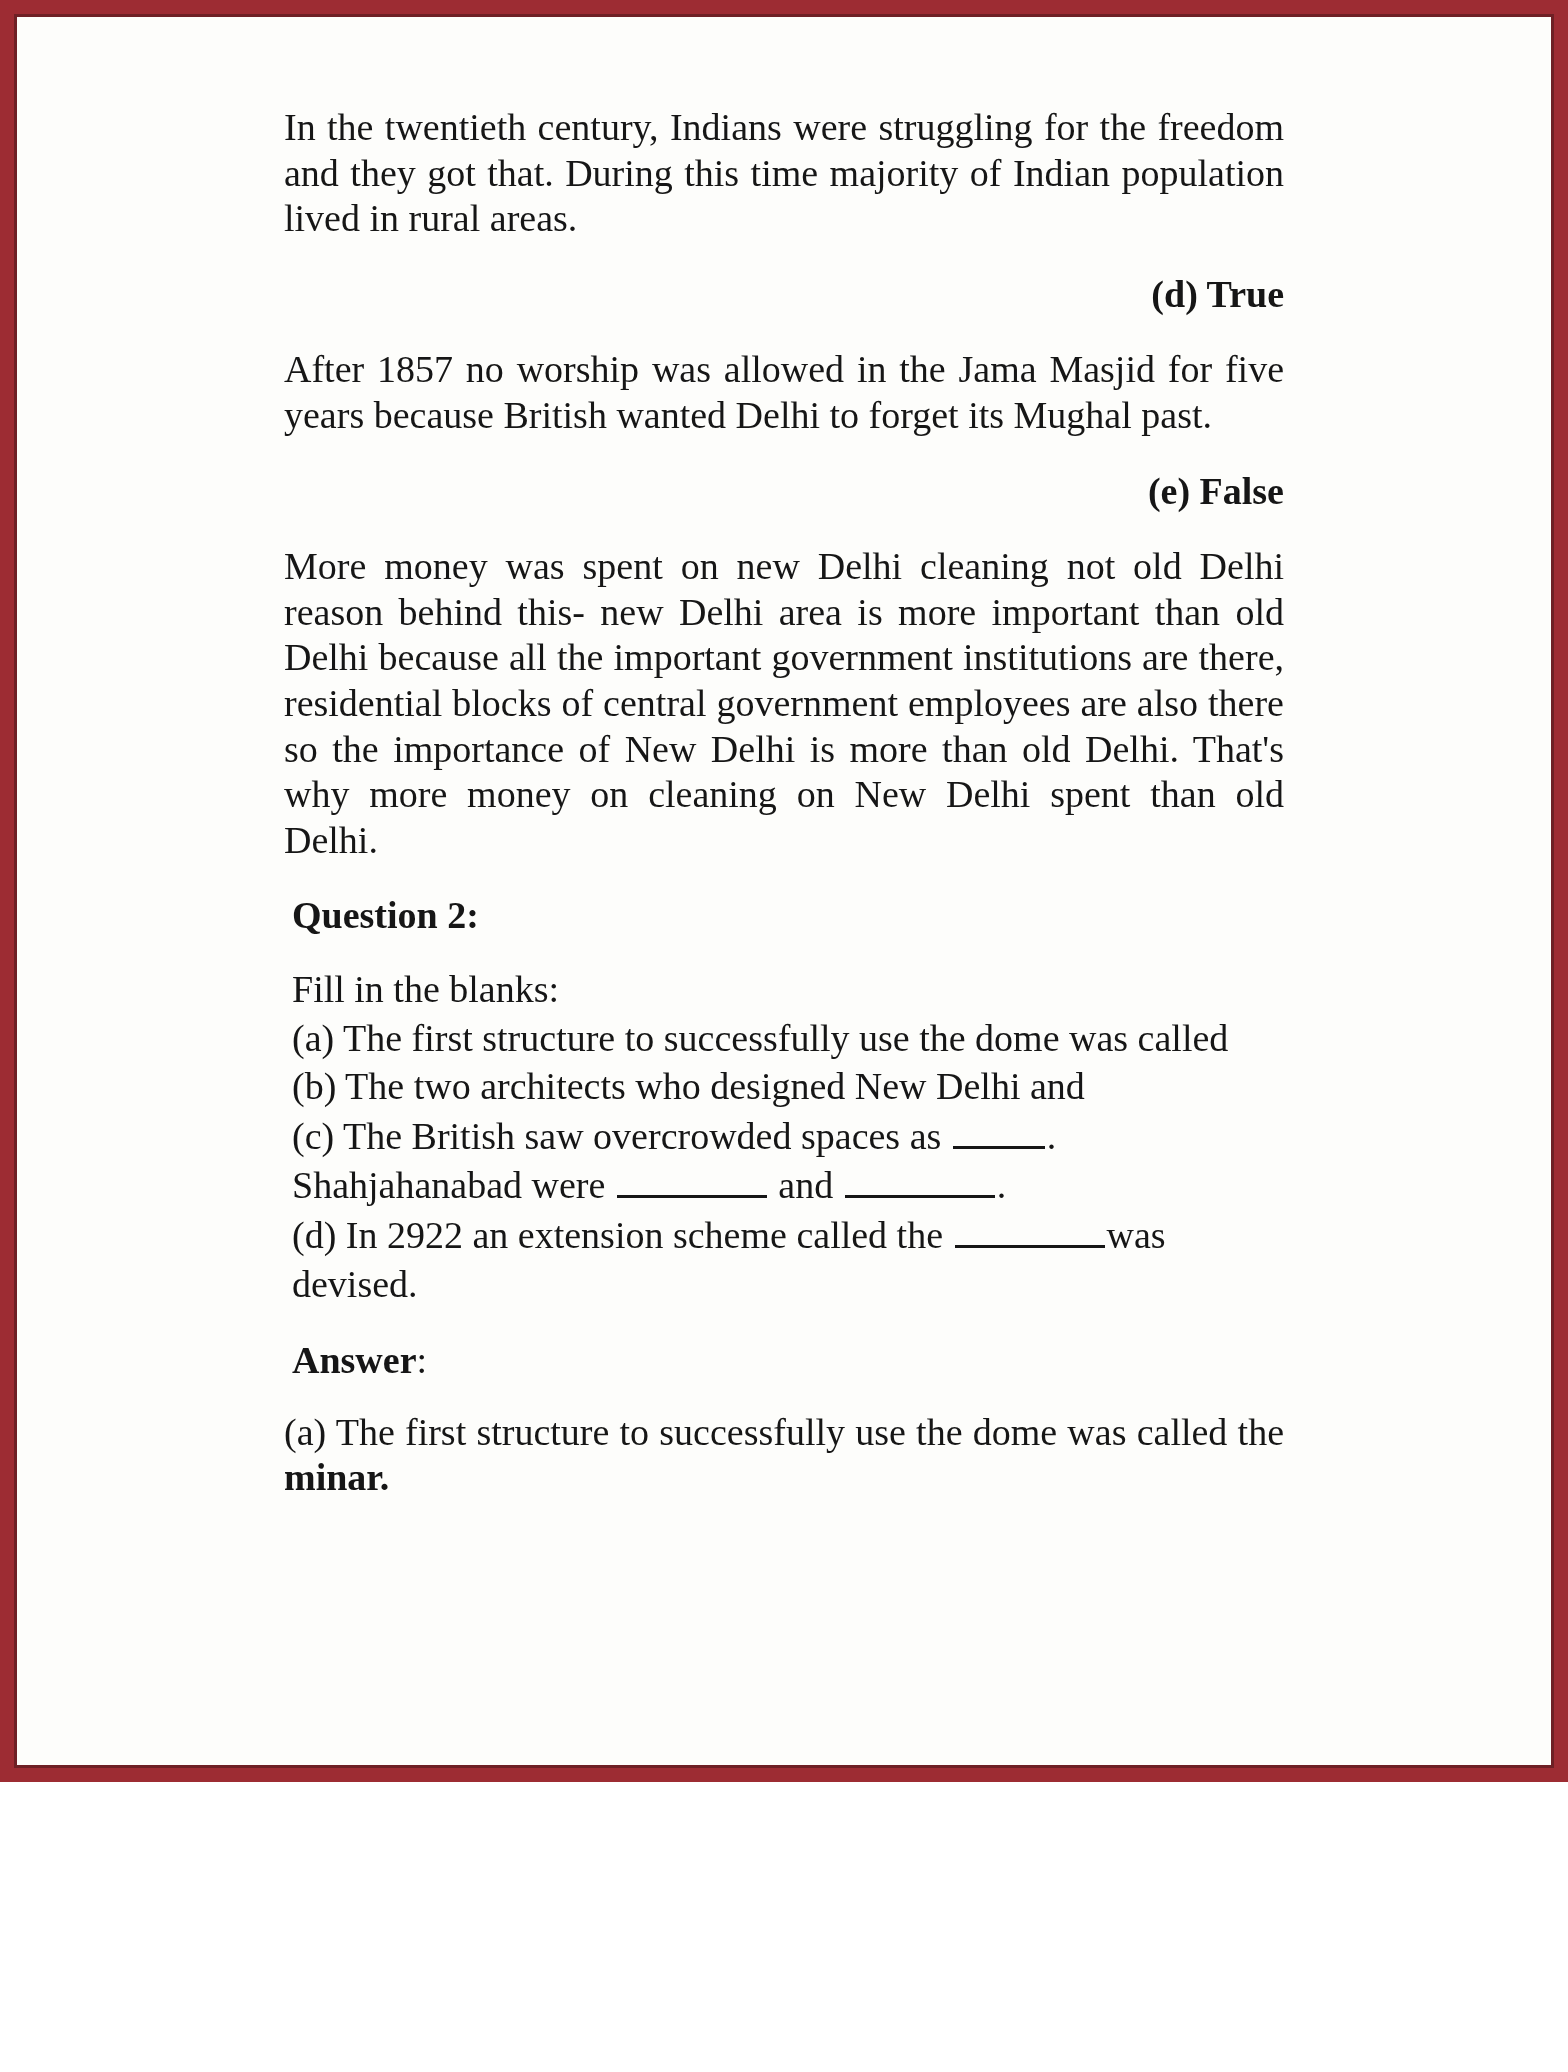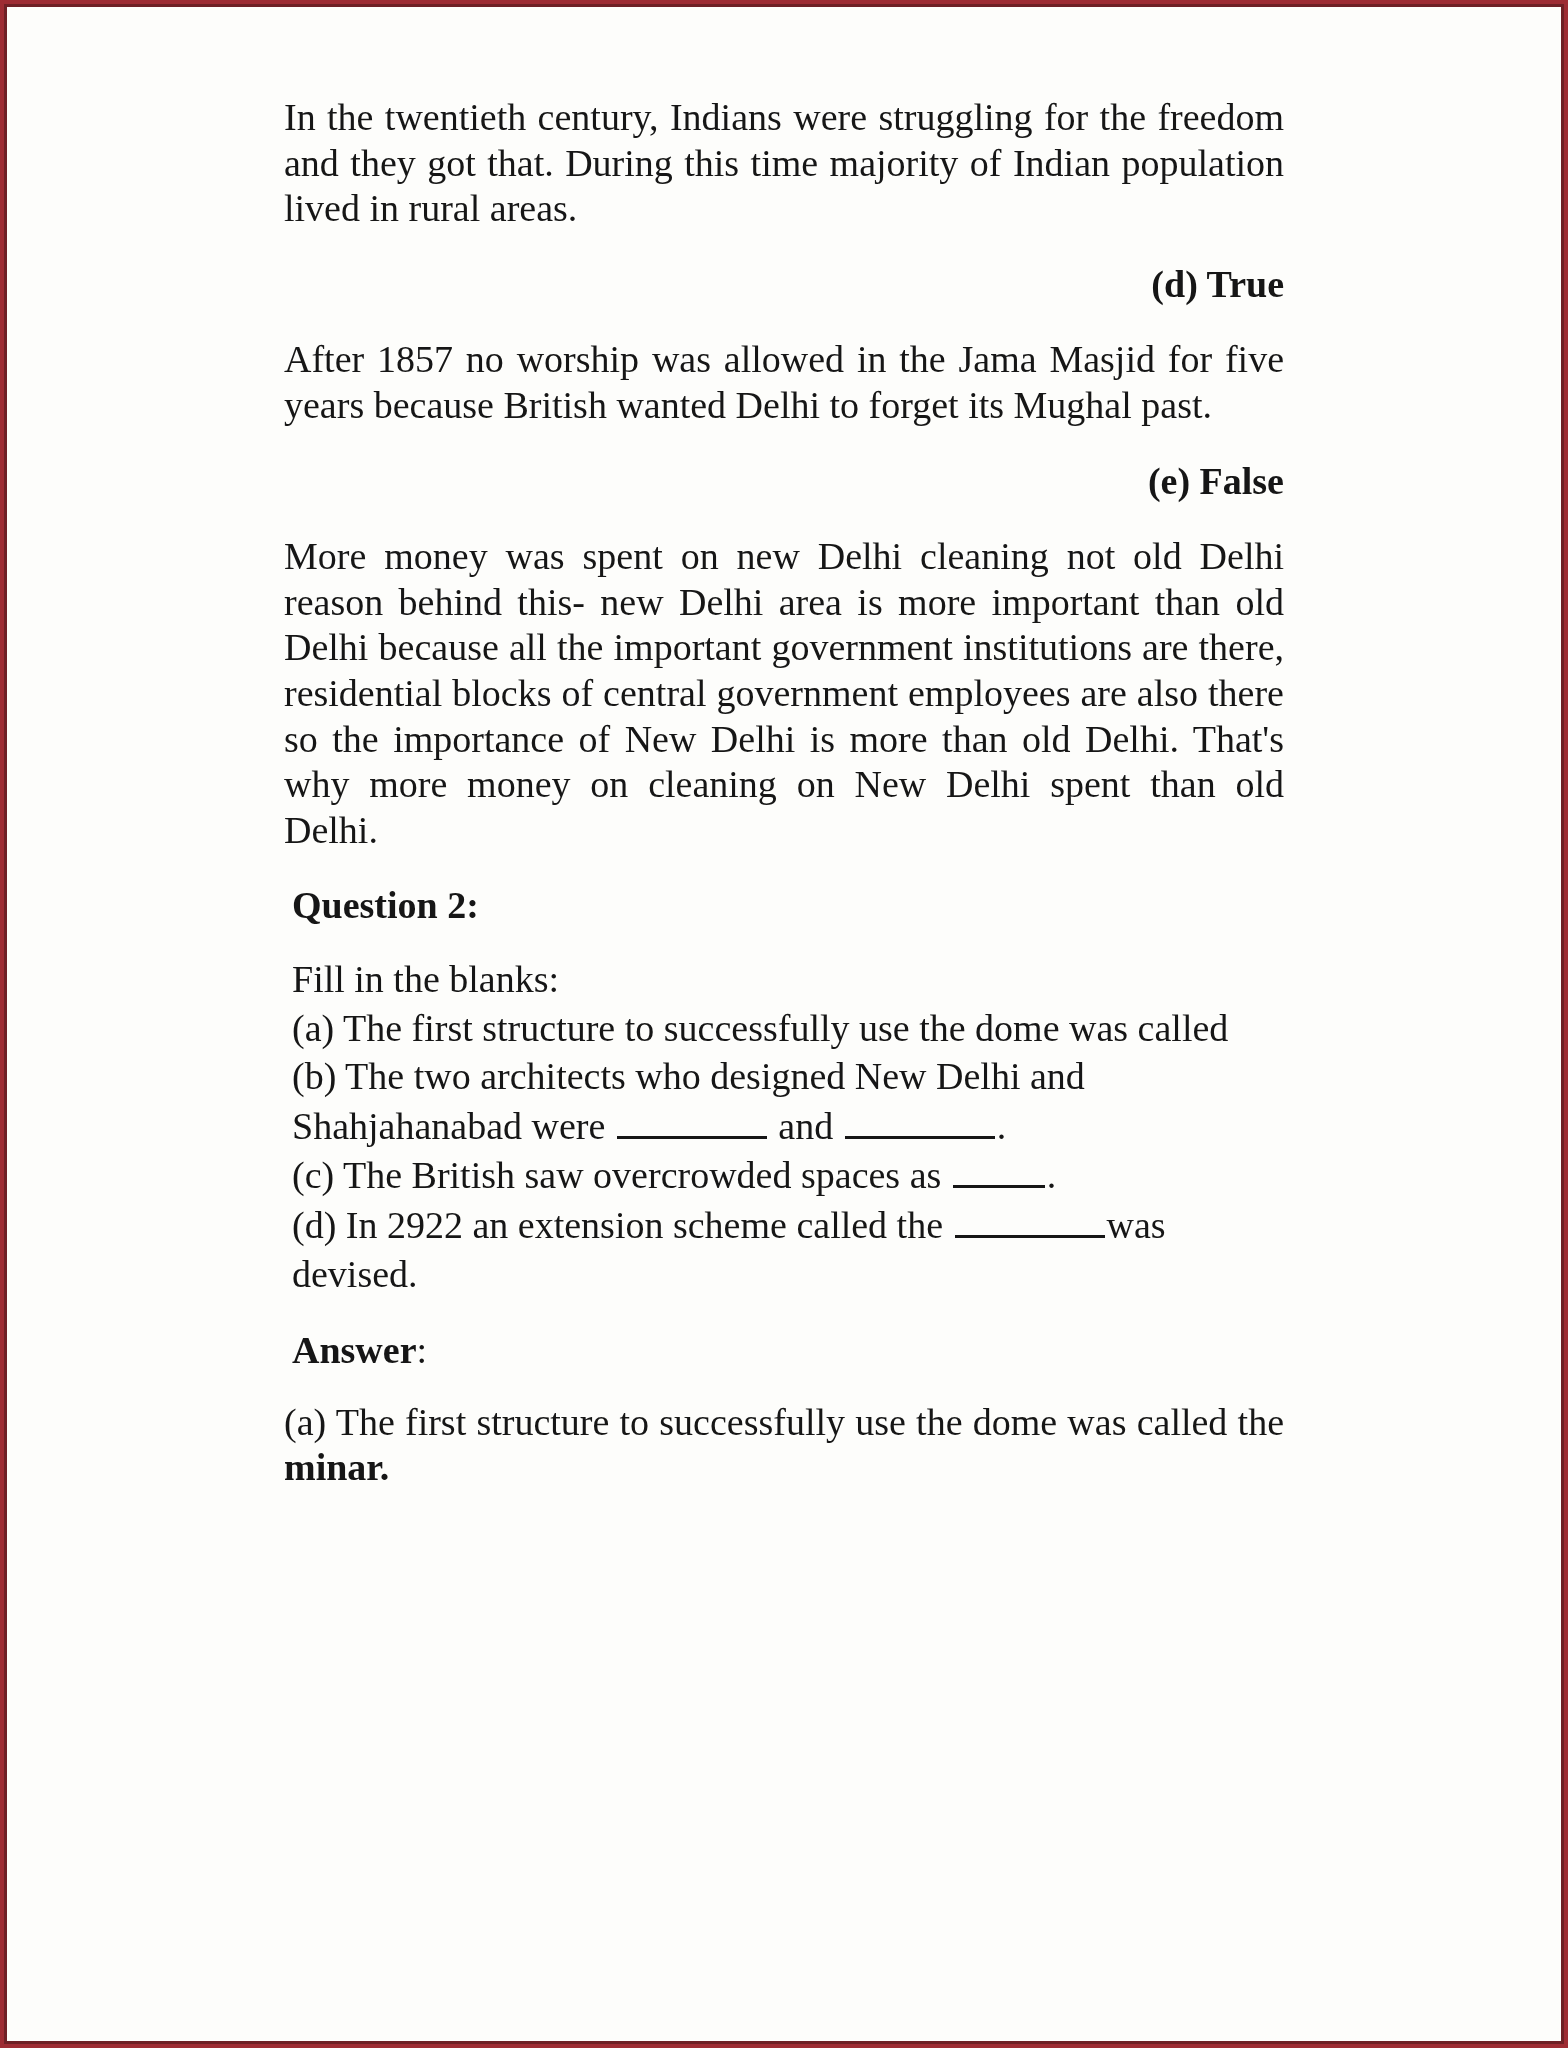--- a/index.html
+++ b/index.html
@@ -9,23 +9,23 @@
   body {
     width: 1568px;
     height: 2072px;
     background: #ffffff;
     font-family: "Liberation Serif", "DejaVu Serif", serif;
   }
 
   .page-frame {
     box-sizing: border-box;
     width: 1568px;
-    height: 2048px;
+    height: 1782px;
     background: #9d2c33;
-    padding: 4px;
+    padding: 14px;
   }
   .page-frame-inner {
     box-sizing: border-box;
     width: 100%;
     height: 100%;
     background: #fdfdfb;
     border: 3px solid #6e2025;
     padding: 0;
     position: relative;
     overflow: hidden;
@@ -110,22 +110,22 @@
         <p class="para left">(e) False</p>
 
         <p class="para">More  money  was  spent  on  new  Delhi cleaning  not  old Delhi reason behind this- new Delhi area is more important than old Delhi because all the important government institutions are there, residential blocks of central government employees are also there so the importance of New Delhi is more than old Delhi. That's why more money on cleaning on New Delhi spent than old Delhi.</p>
 
         <p class="heading">Question 2:</p>
 
         <div class="blanklist">
           <span class="bl-line">Fill in the blanks:</span>
           <span class="bl-line">(a) The first structure to successfully use the dome was called</span>
           <span class="bl-line">(b) The two architects who designed New Delhi and</span>
+          <span class="bl-line"><span>(c) The British saw overcrowded spaces as</span> <span class="blank w-sm"></span><span>.</span></span>
           <span class="bl-line"><span>Shahjahanabad were</span> <span class="blank w-lg"></span> <span>and</span> <span class="blank w-lg"></span><span>.</span></span>
-          <span class="bl-line"><span>(c) The British saw overcrowded spaces as</span> <span class="blank w-sm"></span><span>.</span></span>
           <span class="bl-line"><span>(d) In 2922 an extension scheme called the</span> <span class="blank w-lg"></span><span>was</span></span>
           <span class="bl-line">devised.</span>
         </div>
 
         <p class="heading"><b>Answer</b><span class="normal-colon">:</span></p>
 
         <p class="para"><span>(a) The first structure to successfully use the dome was called the </span><b>minar.</b></p>
 
       </div>
     </div>

